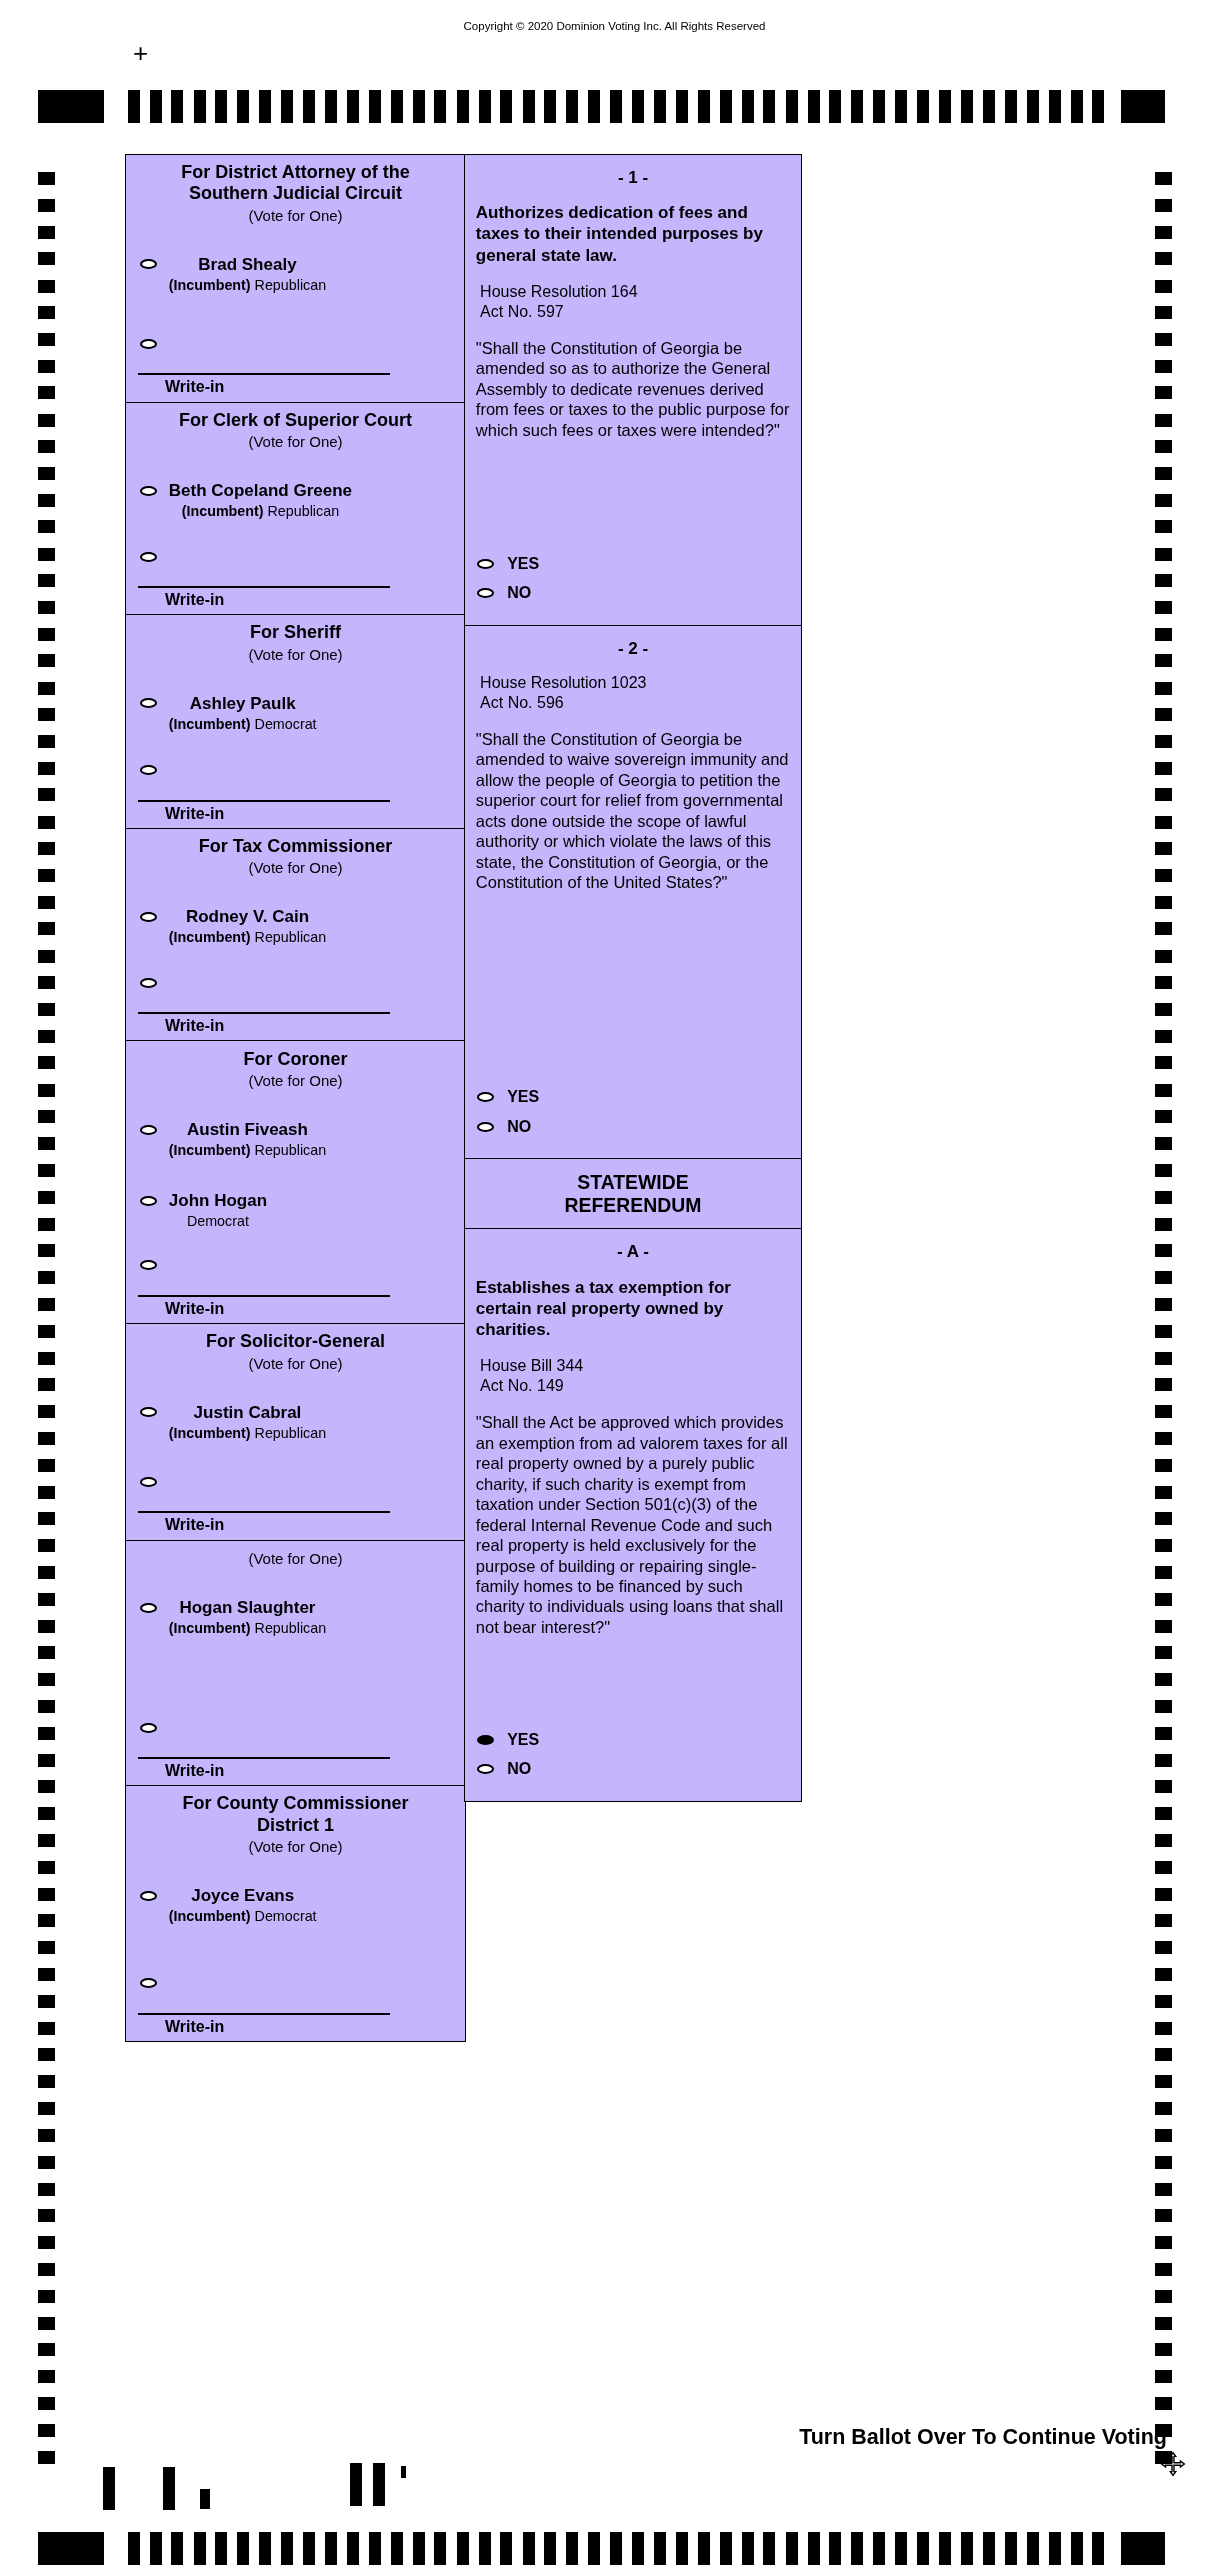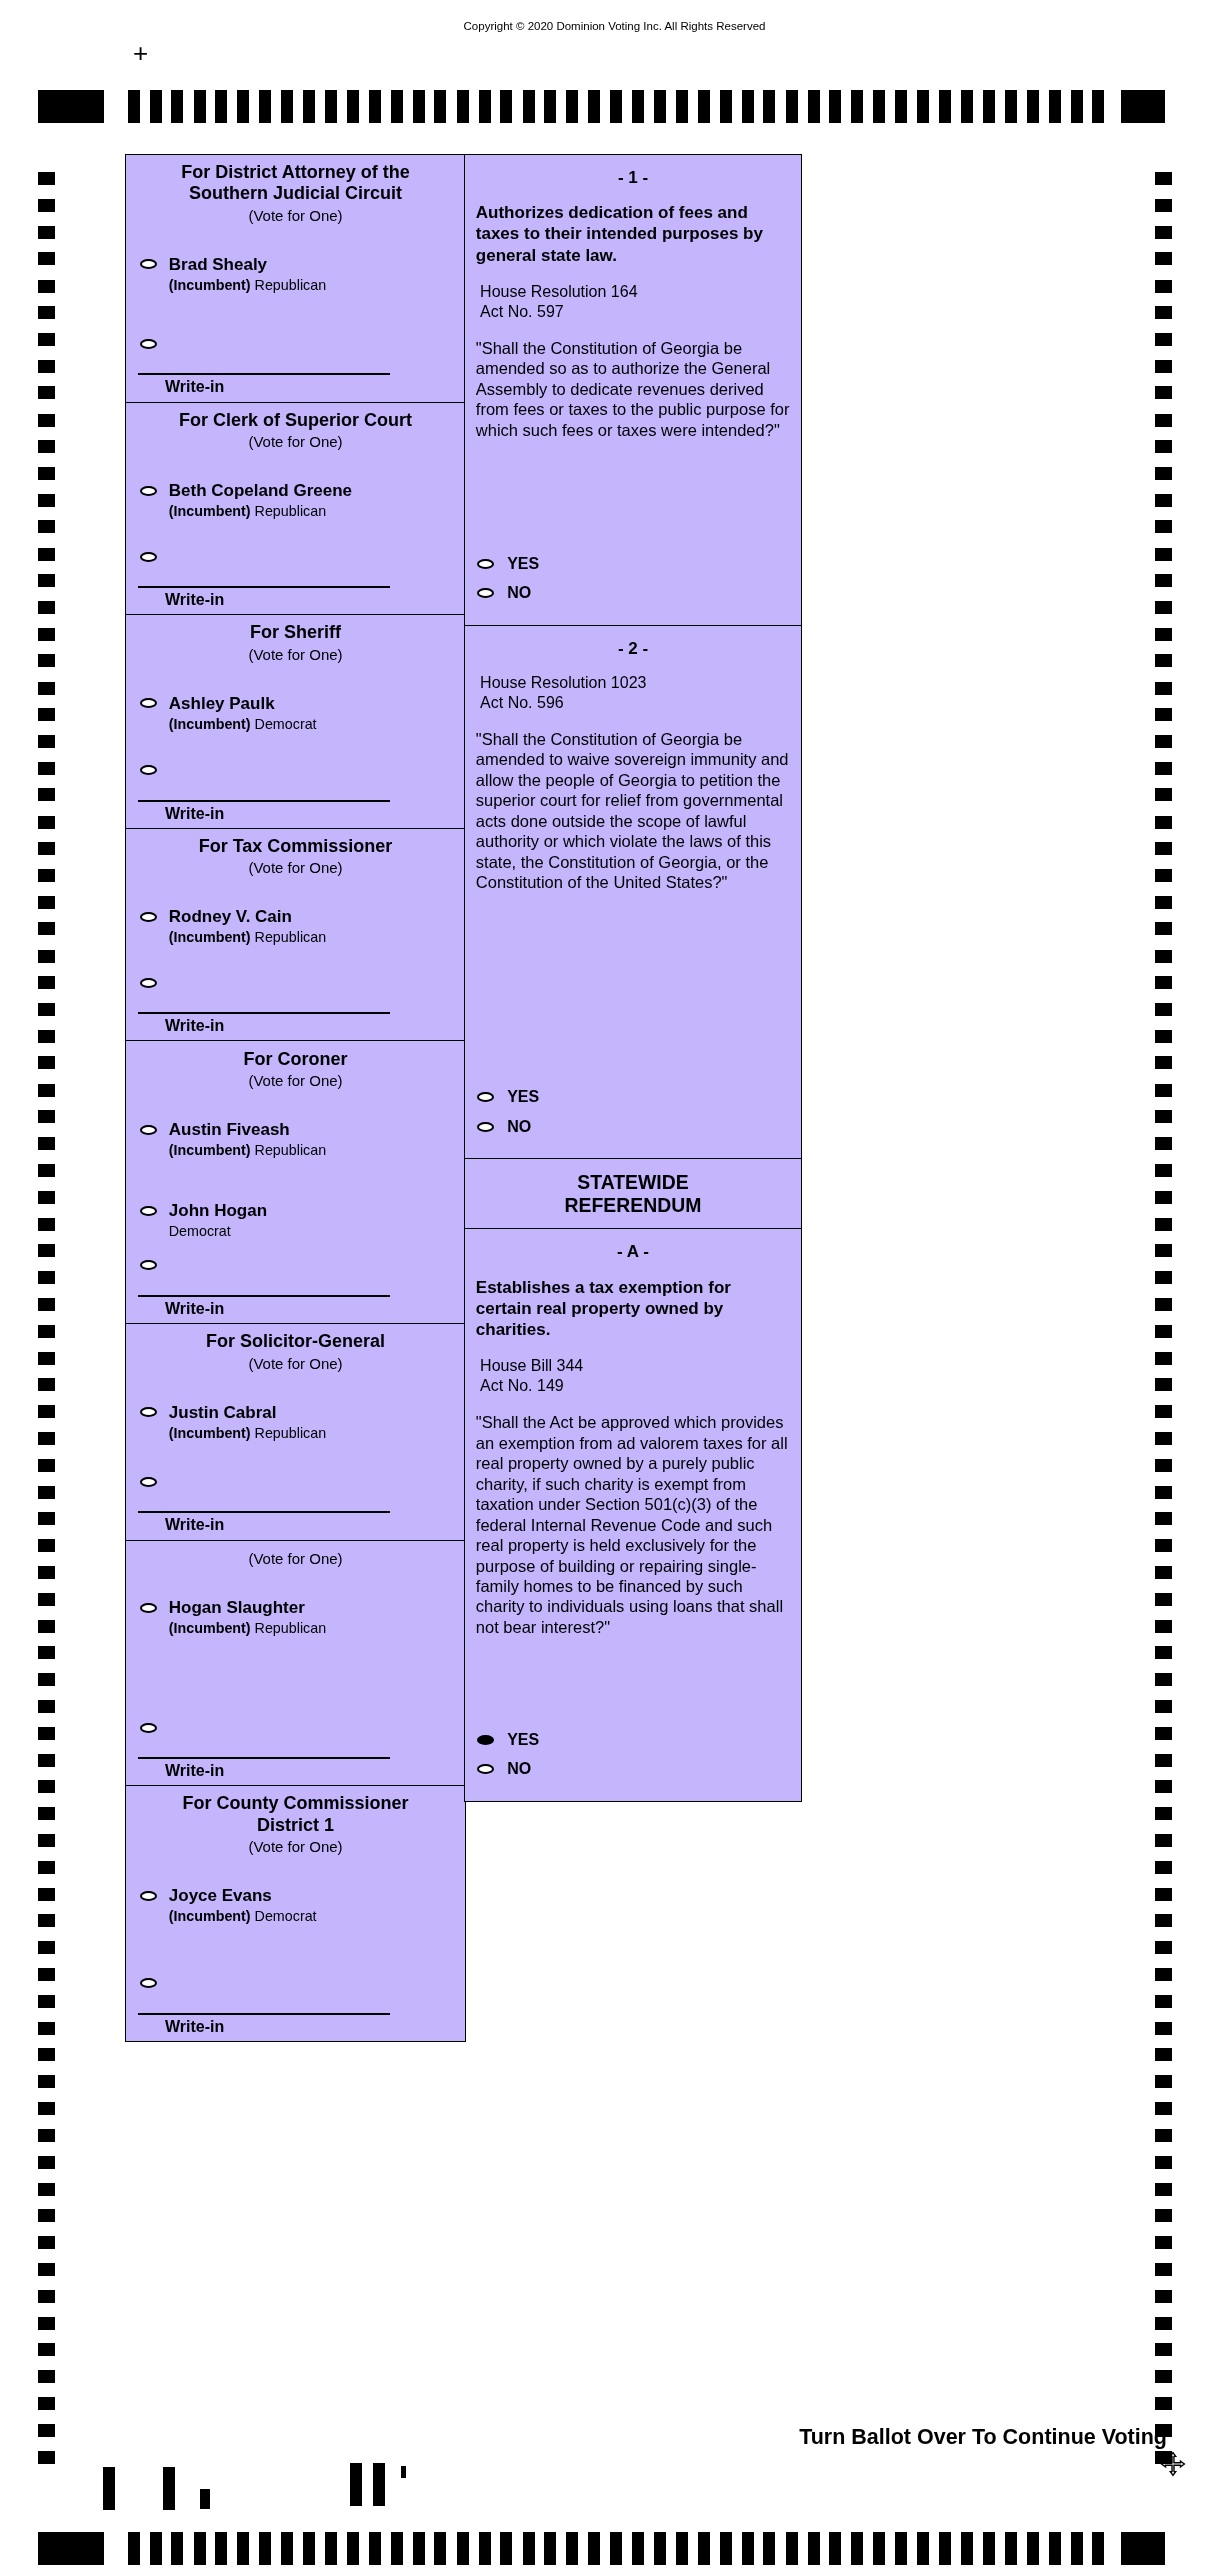--- a/index.html
+++ b/index.html
@@ -16,22 +16,22 @@
   .col-contests { left:125px; width:341px; }
   .col-measures { left:464px; width:338px; }
   .box { border:1.4px solid #000; background:#c4b5fd; }
   .col .box:not(:first-child) { margin-top:-1.4px; }
 
   .contest { display:flex; flex-direction:column; padding:7.2px 0 5.7px; }
   .c-title { text-align:center; font-weight:bold; font-size:18px; line-height:1.18; white-space:pre-line; }
   .c-instr { text-align:center; font-size:15px; margin-top:2.2px; }
   .opt { display:flex; gap:11.5px; padding-left:14.3px; align-items:flex-start; }
   .cand { margin-top:32px; }
-  .cand2 { margin-top:44px; }
-  .who { display:flex; flex-direction:column; }
+  .cand2 { margin-top:34px; }
+  .who { display:flex; flex-direction:column;text-align:center; }
   .cand-name { font-weight:bold; font-size:17px; line-height:1.1; }
   .cand-detail { font-size:14.3px; margin-top:2.2px; }
   .cand-detail b { font-weight:bold; }
   .writein-opt { margin-top:auto; }
   .writein-line { border-top:2.2px solid #000; width:252px; margin:24.4px 0 2.9px 11.5px; }
   .writein-label { font-weight:bold; font-size:16px; margin-left:39px; }
 
   .m-header { text-align:center; font-weight:bold; font-size:19.4px; line-height:1.2; padding:11.5px 5.7px; white-space:pre-line; }
   .measure { padding:10px 10.8px 11.5px; display:flex; flex-direction:column; }
   .m-number { text-align:center; font-weight:bold; font-size:17px; margin:2.9px 0 14.3px; }

